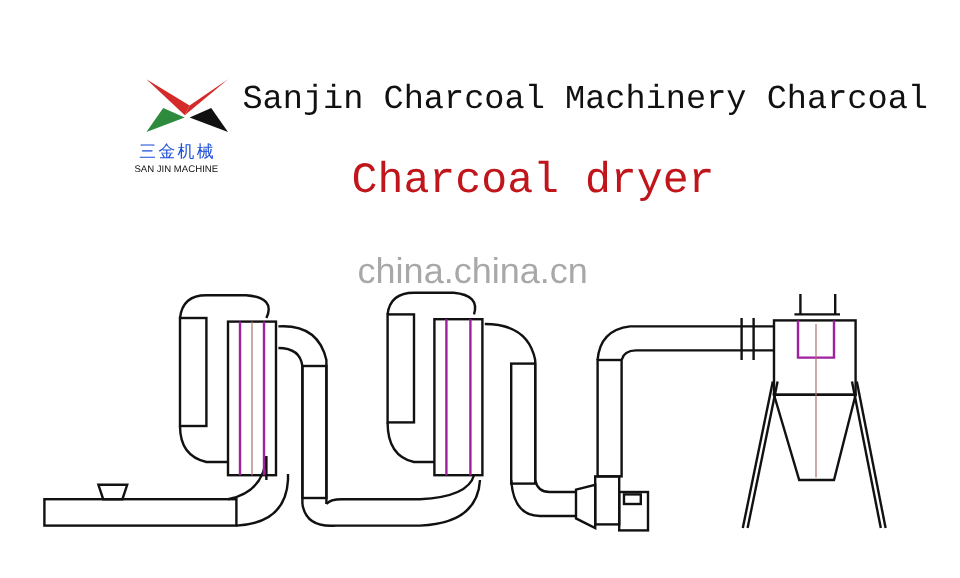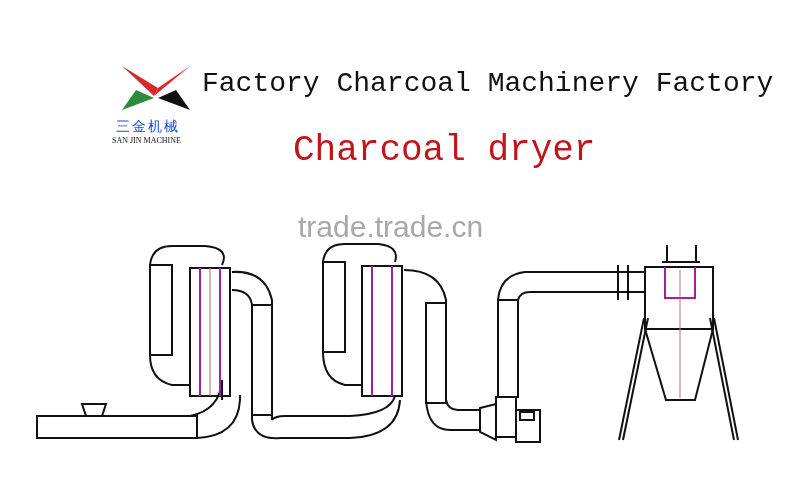--- a/index.html
+++ b/index.html
@@ -1,41 +1,41 @@
 <!DOCTYPE html>
 <html><head>
 <meta charset="utf-8">
 <style>
   html,body{margin:0;padding:0;background:#fff;}
   #root{position:relative;width:800px;height:482px;overflow:hidden;background:#fff;}
   .logo{position:absolute;left:108px;top:58px;width:96px;height:88px;}
   .logo-cn{position:absolute;left:116px;top:118px;font-family:Liberation Serif, serif;font-size:14px;color:#1d4ed8;letter-spacing:2px;}
-  .logo-en{position:absolute;left:112px;top:136px;font-family:Liberation Serif, serif;font-size:8px;color:#111;}
+  .logo-en{position:absolute;left:112px;top:136px;font-family:Liberation Sans, sans-serif;font-size:8px;color:#111;}
   .title{position:absolute;left:202px;top:68px;font-family:"Liberation Mono","DejaVu Sans Mono",monospace;font-size:28px;color:#111;white-space:nowrap;}
   .subtitle{position:absolute;left:293px;top:130px;font-family:"Liberation Mono","DejaVu Sans Mono",monospace;font-size:36px;color:#c0161b;white-space:nowrap;}
   .watermark{position:absolute;left:298px;top:210px;font-family:"Liberation Sans",sans-serif;font-size:30px;color:#a8a8a8;white-space:nowrap;}
   svg.diagram{position:absolute;left:0;top:0;}
 </style>
 </head>
 <body>
 
 <div id="root">
 
   <svg class="logo" viewBox="0 0 96 88">
     <polygon points="14,8 46,38 50,30" fill="#d42a2a"></polygon>
     <polygon points="82,8 50,30 46,38" fill="#d42a2a"></polygon>
     <polygon points="46,40 14,52 28,32" fill="#2e8b3e"></polygon>
     <polygon points="50,40 82,52 68,32" fill="#111"></polygon>
   </svg>
   <div class="logo-cn">三金机械</div>
   <div class="logo-en">SAN JIN MACHINE</div>
 
-  <div class="title">Factory Charcoal Machinery Factory</div>
+  <div class="title">Sanjin Charcoal Machinery Charcoal</div>
   <div class="subtitle">Charcoal dryer</div>
-  <div class="watermark">trade.trade.cn</div>
+  <div class="watermark">china.china.cn</div>
 
   <svg class="diagram" width="800" height="482" viewBox="0 0 800 482" fill="none" stroke="#111" stroke-width="2">
 
     <g>
       <rect x="37" y="416" width="160" height="22"></rect>
       <polygon points="82,404 106,404 102,416 86,416"></polygon>
     </g>
 
     <g>
       <path d="M190,416 Q220,410 222,380 L222,400"></path>

